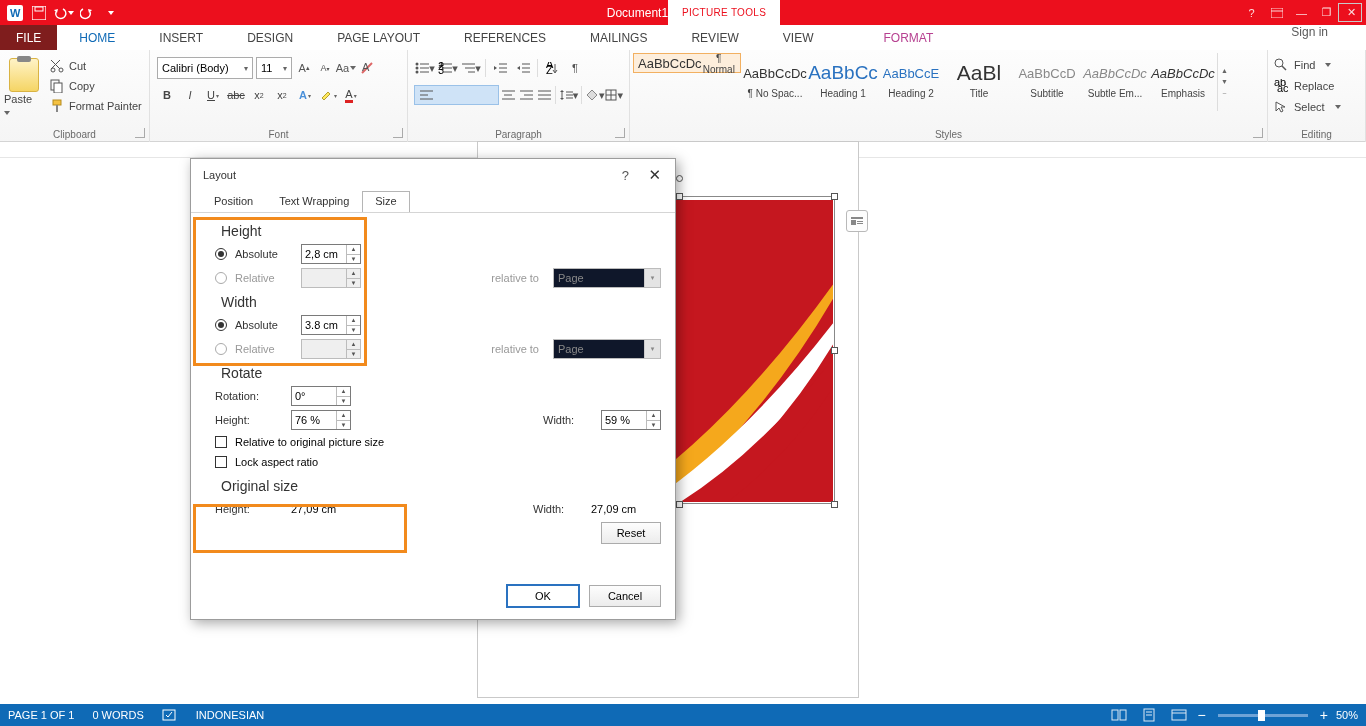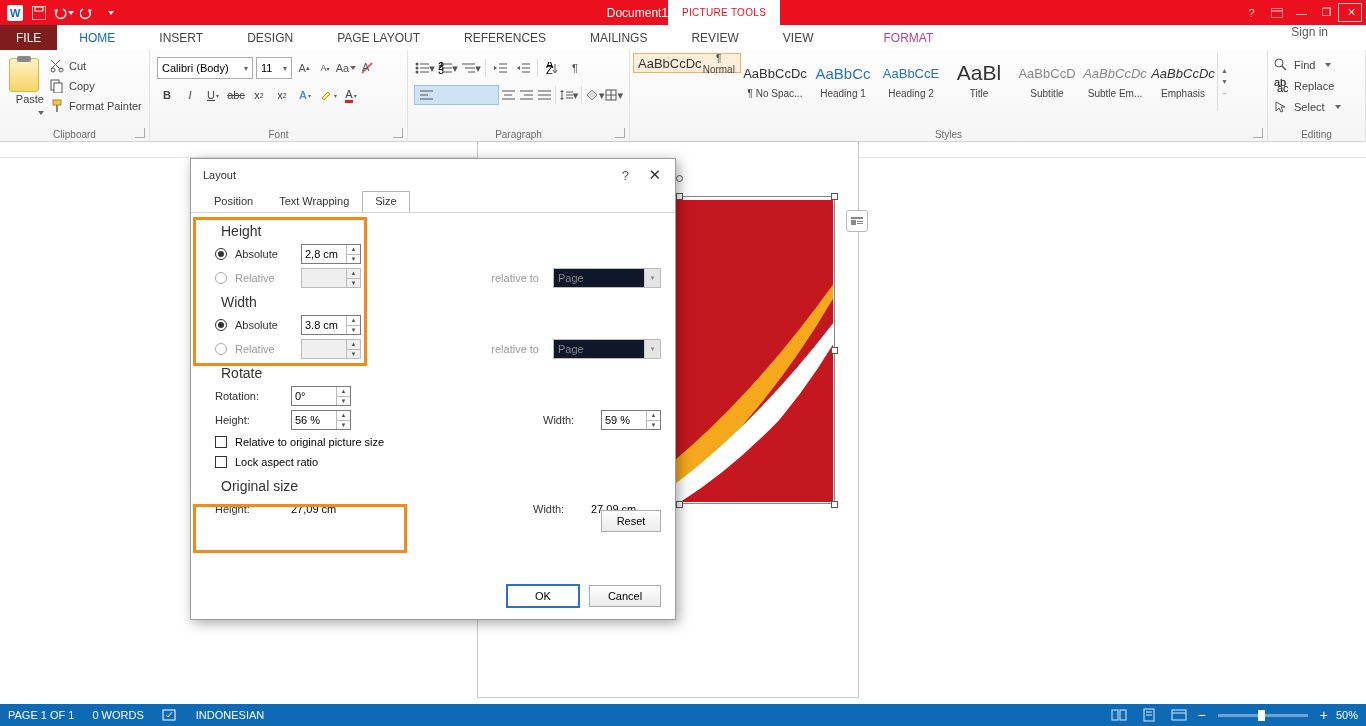--- a/index.html
+++ b/index.html
@@ -16,21 +16,21 @@
 .tab{padding:0 22px;display:flex;align-items:center;font-size:12px;color:#444}
 .tab.active{color:#0f6ab6}
 .tab.ctx{color:#b74191}
 .signin{position:absolute;right:38px;display:flex;align-items:center;font-size:12px;color:#5a5a5a}
 .tab-sep{position:absolute;right:4px;top:3px;width:24px;height:19px;border:1px solid #c8c8c8}
 .ribbon{height:92px;background:linear-gradient(#fdfdfd,#f5f5f5);border-bottom:1px solid #d4d4d4;display:flex}
 .grp{border-right:1px solid #e1e1e1;padding:2px 4px 0;position:relative;height:92px}
 .grp-label{position:absolute;bottom:2px;left:0;right:0;text-align:center;font-size:10px;color:#6a6a6a}
 .dlg-launch{position:absolute;right:4px;bottom:4px;width:10px;height:10px;border:1px solid #aaa;border-top:none;border-left:none}
 .clip{width:150px;display:flex}
-.paste-btn{width:40px;text-align:right;padding-top:4px}
+.paste-btn{width:40px;text-align:left;padding-top:4px}
 .paste-icon{width:30px;height:34px;margin:2px auto 0;background:linear-gradient(#fff3c7,#f5d565);border:1px solid #d9b343;border-radius:3px;position:relative}
 .paste-icon::before{content:"";position:absolute;top:-3px;left:7px;width:14px;height:6px;background:#888;border-radius:2px}
 .paste-sub{font-size:11px;color:#444;margin-top:1px}
 .clip-right{padding-left:6px;padding-top:4px}
 .clip-item{display:flex;align-items:center;gap:5px;height:20px;font-size:11px;color:#444}
 .ci{width:14px;height:14px}
 .font{width:258px}
 .font-row1{display:flex;align-items:center;gap:3px;padding:5px 3px 0}
 .combo{height:22px;border:1px solid #ababab;background:#fff;display:flex;align-items:center;padding:0 4px;font-size:11px;justify-content:space-between}
 .combo .dd{font-size:8px;color:#666}
@@ -83,21 +83,21 @@
 .relto{font-size:11px;color:#999;margin-left:auto;margin-right:6px}
 .sel{width:108px;height:20px;border:1px solid #bcbcbc;background:#0f172a;display:flex;align-items:center;padding:0 4px;color:#888;justify-content:space-between;position:static}
 .sel .sdd{width:16px;height:18px;background:#e4e4e4;border-left:1px solid #ccc;margin:-0 -4px 0 0;display:flex;align-items:center;justify-content:center;font-size:7px}
 .highlight{position:absolute;border:3px solid #f28a1c}
 .hl1{left:2px;top:4px;width:174px;height:149px}
 .hl2{left:2px;top:291px;width:214px;height:49px}
 .chk{width:12px;height:12px;border:1px solid #333;background:#fff;flex-shrink:0;margin-left:10px}
 .dlg-btns{position:absolute;bottom:12px;right:14px;display:flex;gap:10px}
 .btn{width:72px;height:22px;border:1px solid #ababab;background:linear-gradient(#fdfdfd,#ececec);display:flex;align-items:center;justify-content:center;font-size:11px}
 .btn.primary{border:1px solid #2a72c0;background:#fff;outline:1px solid #2a72c0}
-.btn.reset{position:absolute;right:14px;bottom:48px;width:60px}
+.btn.reset{position:absolute;right:14px;bottom:36px;width:60px}
 .statusbar{position:absolute;bottom:0;left:0;right:0;height:22px;background:#0f6ab6;color:#fff;display:flex;align-items:center;font-size:11px;padding:0 8px;gap:18px}
 .sb-right{position:absolute;right:8px;display:flex;align-items:center;gap:8px}
 .view-btn{width:22px;height:22px;display:flex;align-items:center;justify-content:center;opacity:0.85}
 .zoom-slider{width:90px;height:3px;background:#6fa3d6;position:relative;margin:0 4px}
 .zoom-thumb{position:absolute;left:40px;top:-4px;width:7px;height:11px;background:#fff}
 svg{display:block}
 .tri{width:0;height:0;border-left:3px solid transparent;border-right:3px solid transparent;border-top:4px solid currentColor;display:inline-block}
 </style>
 </head>
 <body>
@@ -377,21 +377,21 @@
   <div class="grp styles">
     <div class="style-box sel">
         <div class="sb-sample">AaBbCcDc</div>
         <div class="sb-name">¶ Normal</div>
       </div>
     <div class="style-box">
         <div class="sb-sample">AaBbCcDc</div>
         <div class="sb-name">¶ No Spac...</div>
       </div>
     <div class="style-box">
-        <div class="sb-sample" style="color:#2a72c0;font-size:15px">AaBbCc</div>
+        <div class="sb-sample" style="color:#2a72c0;font-size:19px">AaBbCc</div>
         <div class="sb-name">Heading 1</div>
       </div>
     <div class="style-box">
         <div class="sb-sample" style="color:#2a72c0">AaBbCcE</div>
         <div class="sb-name">Heading 2</div>
       </div>
     <div class="style-box">
         <div class="sb-sample" style="font-size:21px">AaBl</div>
         <div class="sb-name">Title</div>
       </div>
@@ -556,21 +556,21 @@
           <div class="arrows">
             <div class="ar">▲</div>
             <div class="ar">▼</div>
           </div>
         </div>
     </div>
 
     <div class="row">
       <label style="margin-left:10px;width:68px">Height:</label>
       <div class="spin">
-          <span>56 %</span>
+          <span>76 %</span>
           <div class="arrows">
             <div class="ar">▲</div>
             <div class="ar">▼</div>
           </div>
         </div>
       <label style="margin-left:auto;width:50px">Width:</label>
       <div class="spin">
           <span>59 %</span>
           <div class="arrows">
             <div class="ar">▲</div>

